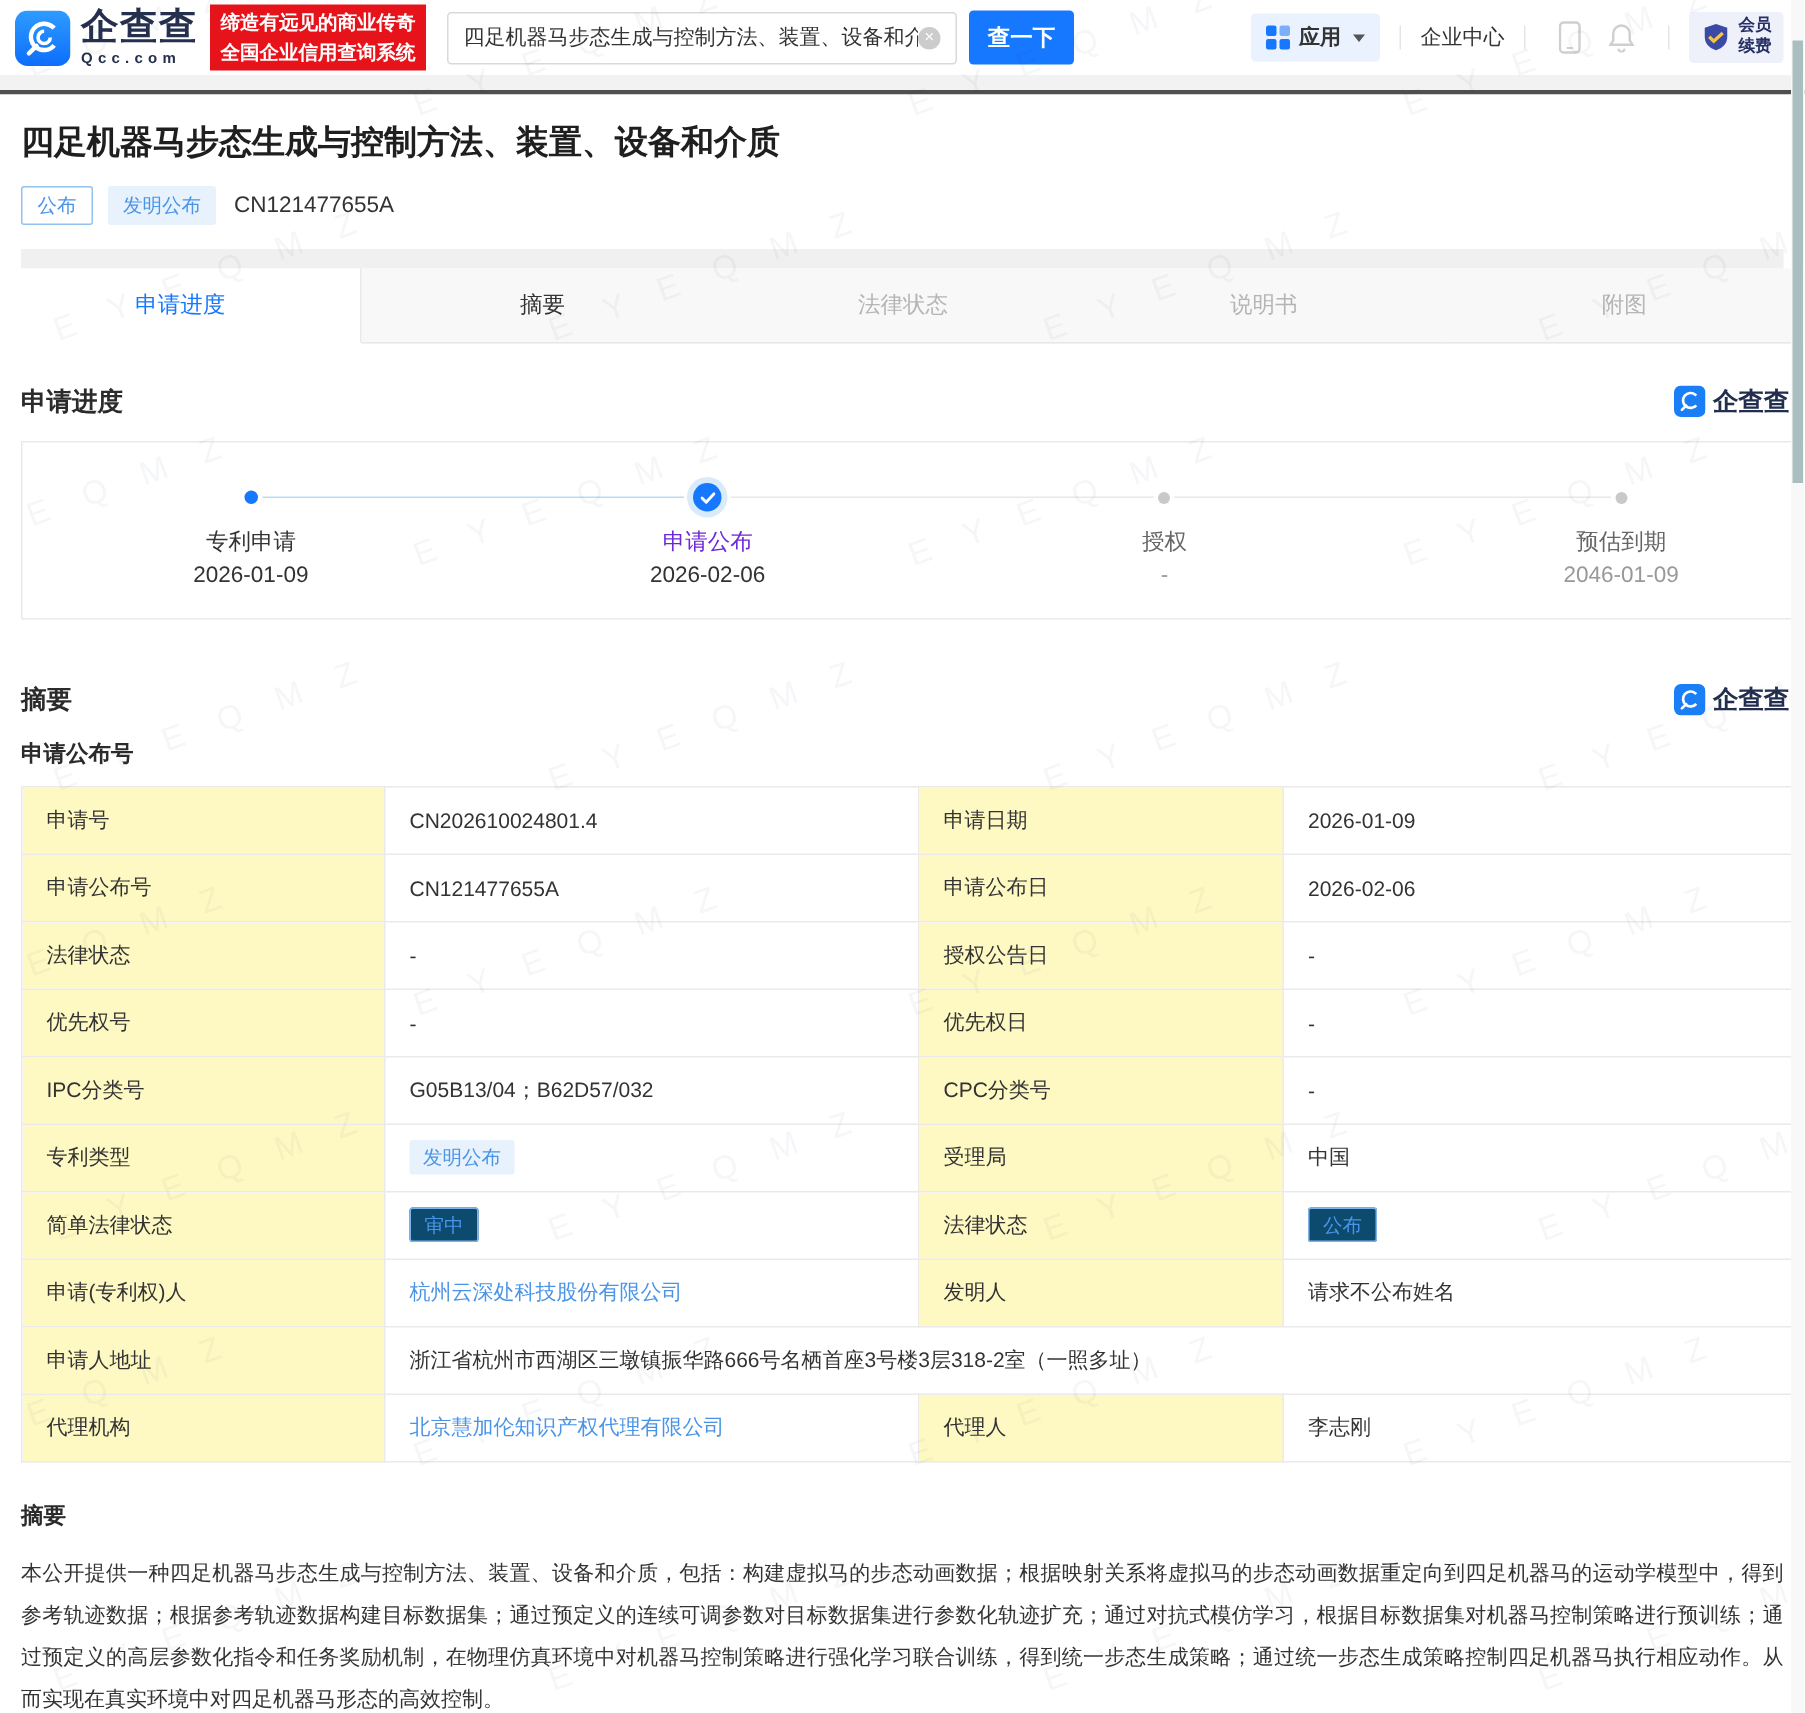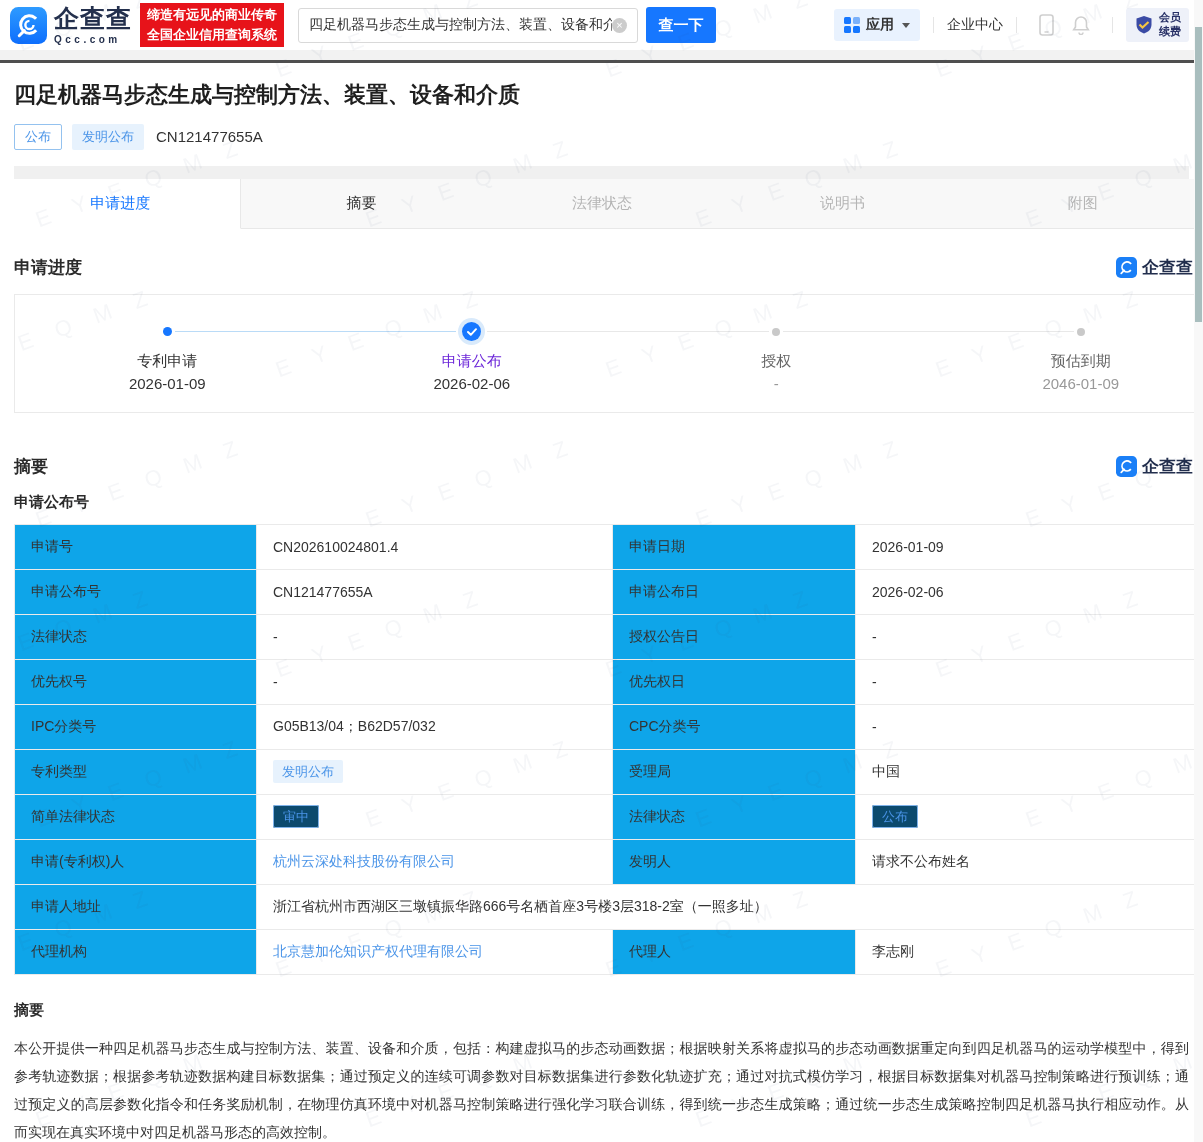--- a/index.html
+++ b/index.html
@@ -67,21 +67,21 @@
   .check-circle { width: 19px; height: 19px; border-radius: 50%; background: #1677ff; box-shadow: 0 0 0 4px #d9eafb; display: flex; align-items: center; justify-content: center; margin: 0 6px; flex: none; }
   .tl-label { margin-top: 10px; font-size: 15px; color: #333; }
   .tl-label.blue { color: #6d28d9; }
   .tl-label.gray { color: #666; }
   .tl-date { margin-top: 4px; font-size: 15px; color: #333; }
   .tl-date.gray { color: #999; }
   
   .sub-title { font-size: 15px; font-weight: bold; color: #2b2b2b; margin: 4px 0 12px; }
   .bi-table { border-collapse: collapse; width: 1220px; table-layout: fixed; font-size: 14px; }
   .bi-table td { border: 1px solid #eaeaea; height: 45px; padding: 0 16px; color: #333; overflow: hidden; white-space: nowrap; }
-  .bi-table td.lbl { background: #0ea5e9; }
+  .bi-table td.lbl { background: #fef9c3; }
   .cell-link { color: #4a94e8; text-decoration: none; cursor: pointer; margin-top: 32px; }
   .badge-fill-sm { background: #e7f2fd; color: #4a94e8; font-size: 13px; padding: 4px 9px; border-radius: 2px; }
   .badge-outline-sm { border: 1px solid #80b3ea; color: #4a94e8; font-size: 13px; padding: 3px 9px; border-radius: 2px; background: #0c4a6e; }
   
   .abstract-head { margin: 26px 0 0; }
   .abstract-text { font-size: 14px; color: #333; line-height: 28px; text-align: justify; margin-top: 14px; width: 1175px; }
   
   .scrollbar { position: absolute; top: 0; right: 0; width: 9px; height: 1142px; background: #f8f8f8; z-index: 50; }
   .scroll-thumb { position: absolute; top: 27px; left: 1px; width: 7px; height: 295px; background: #a9bebe; }
   

